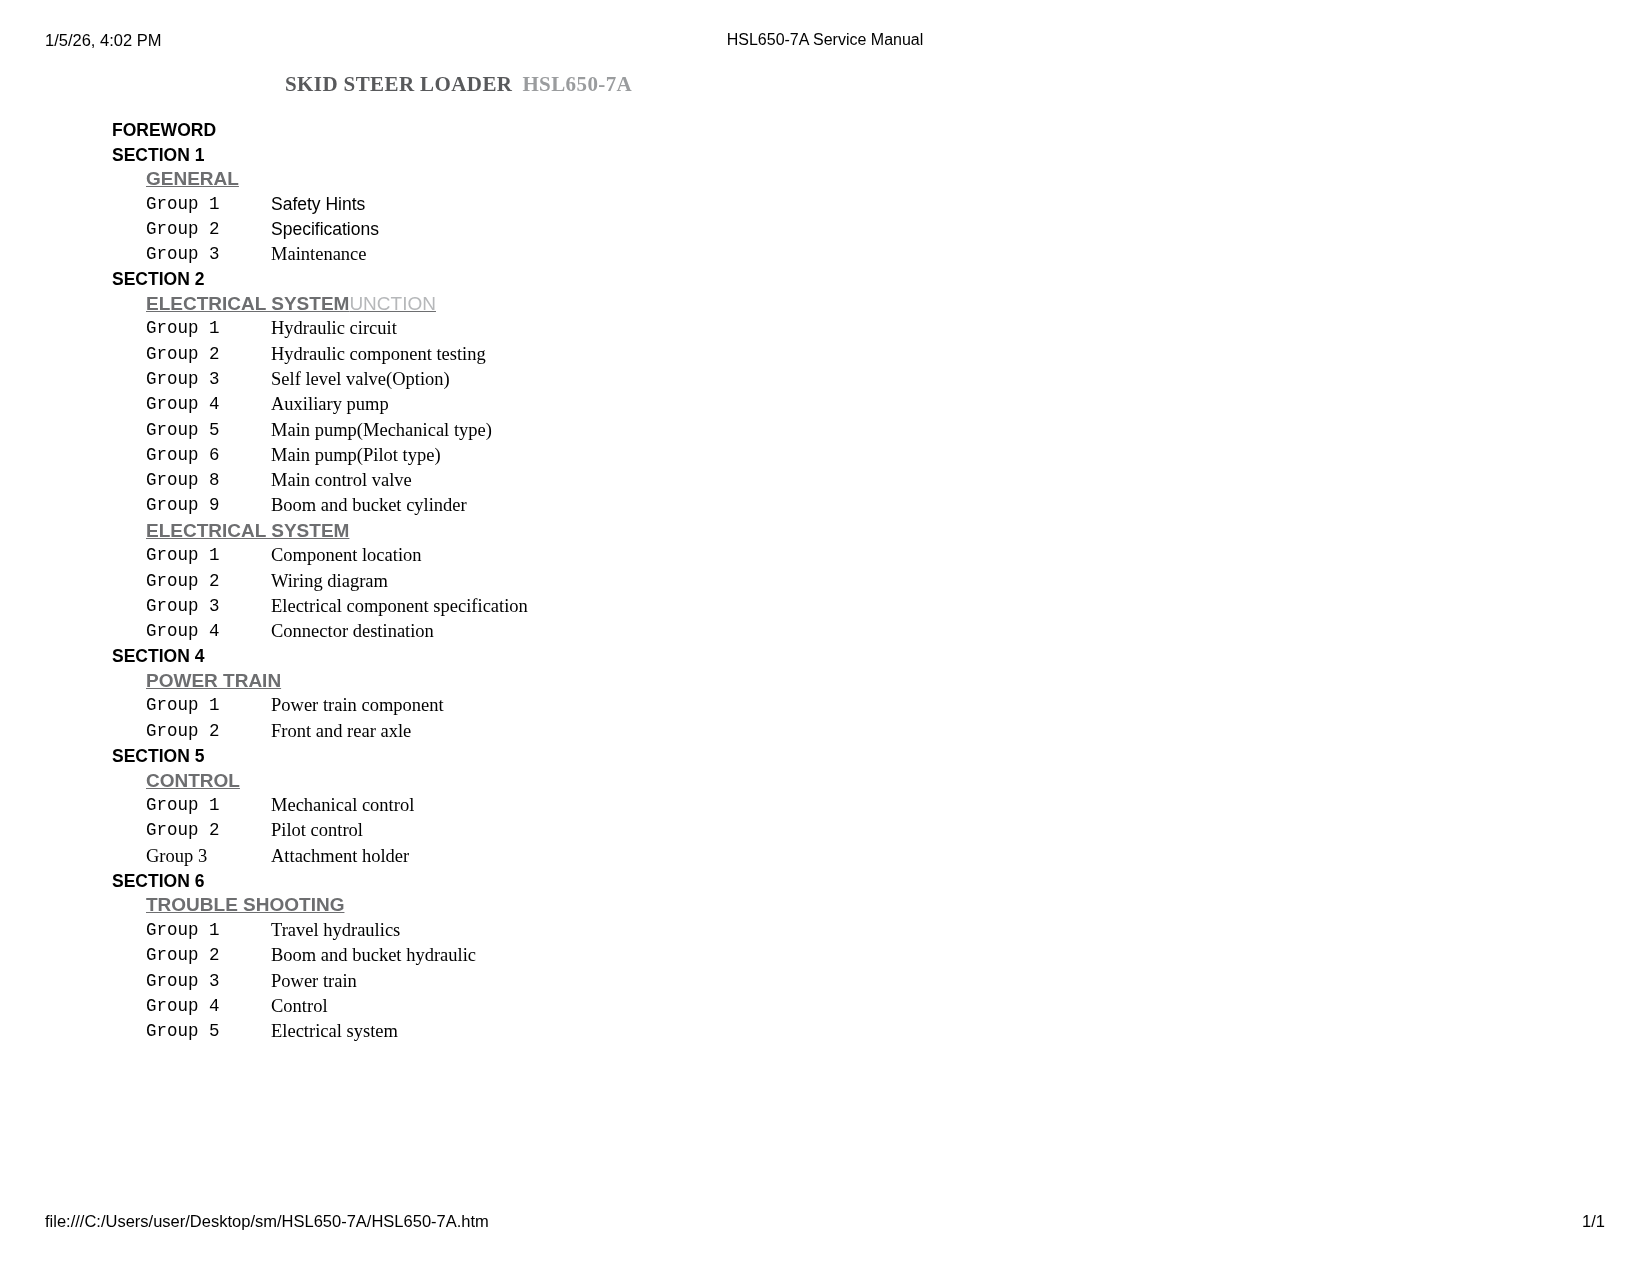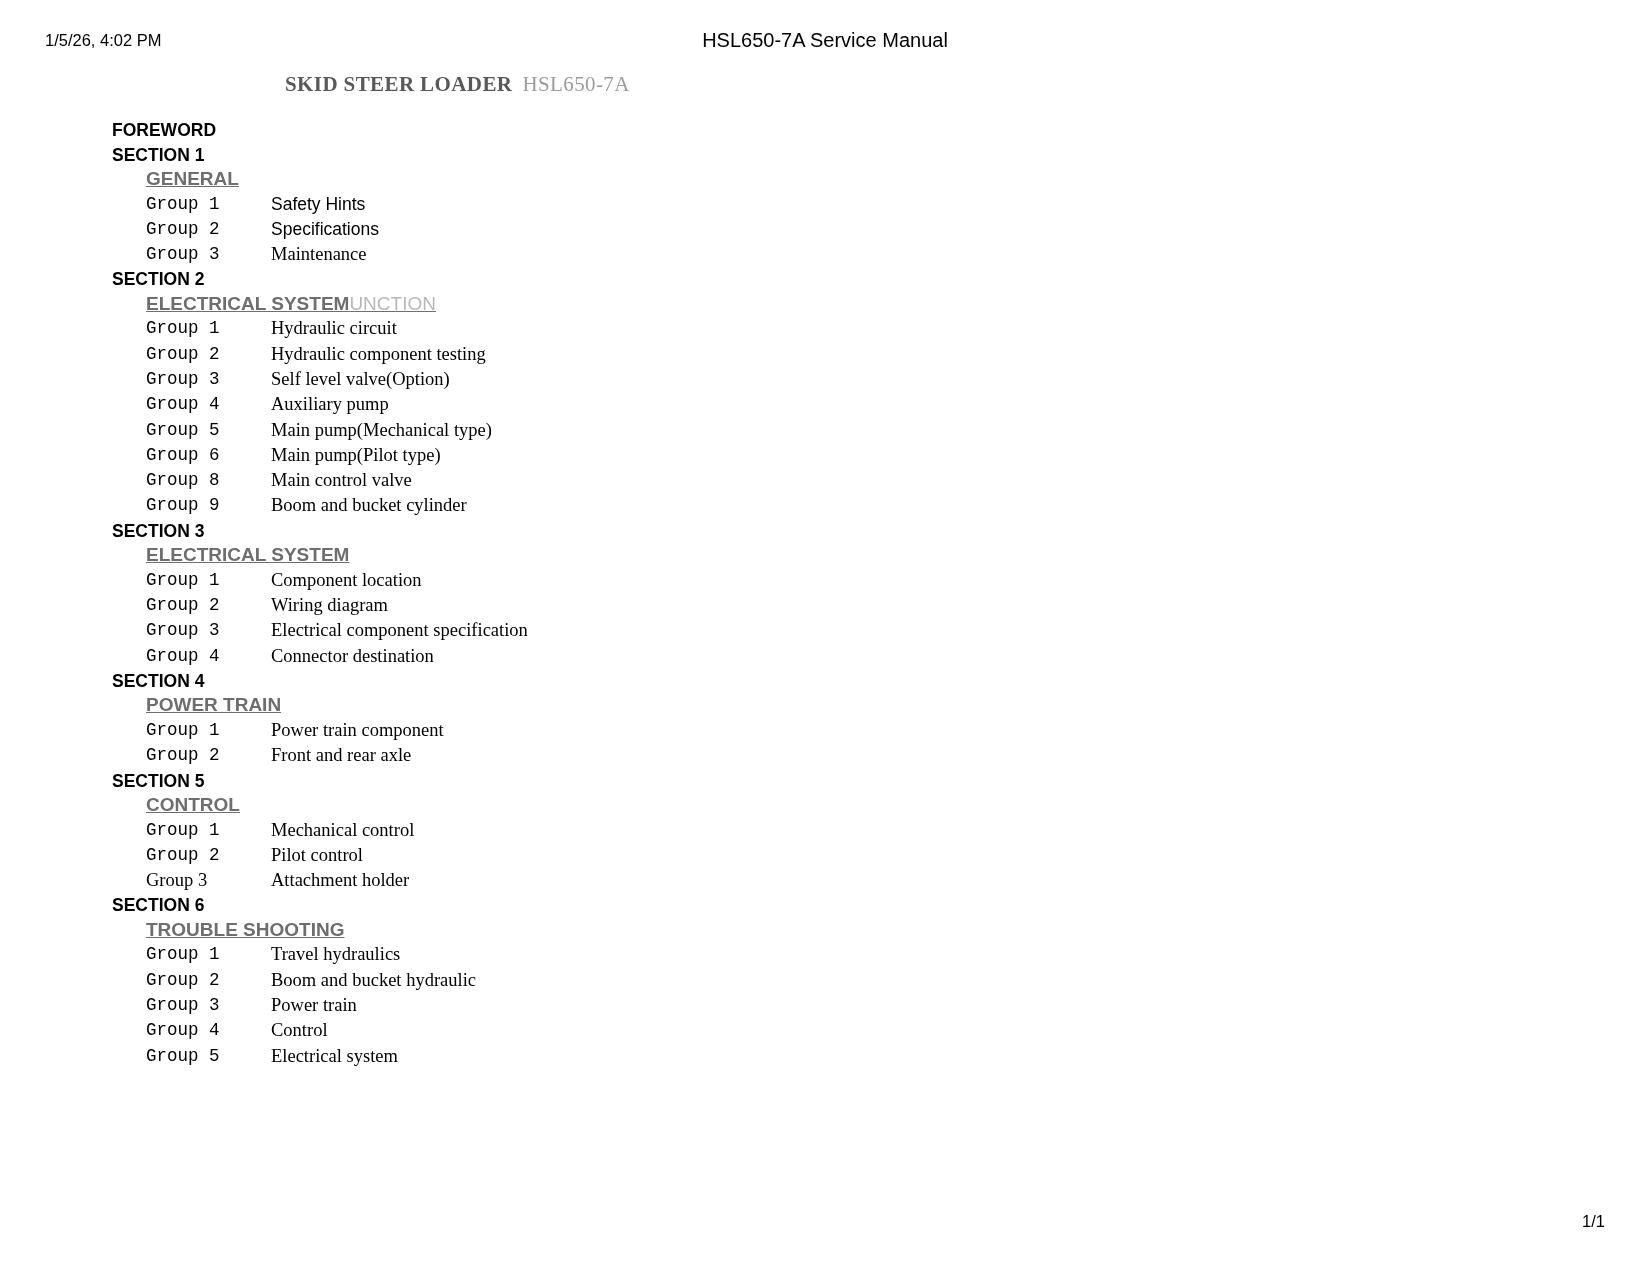--- a/index.html
+++ b/index.html
@@ -33,21 +33,21 @@
     line-height: 24px;
     color: #000;
     white-space: nowrap;
   }
   .print-header .hdr-center {
     position: absolute;
     left: 0;
     top: 0;
     width: 1650px;
     text-align: center;
-    font-size: 20px;
+    font-size: 16px;
     line-height: 24px;
     color: #000;
     white-space: nowrap;
   }
 
   
   .print-footer {
     position: absolute;
     bottom: 42px;
     left: 0;
@@ -86,21 +86,21 @@
     font-family: "Liberation Serif", serif;
     font-weight: bold;
     font-size: 21px;
     line-height: 28px;
     color: #58595b;
     letter-spacing: 0.4px;
     white-space: nowrap;
   }
   .doc-title .model {
     color: #9a9c9e;
-    font-weight: normal;
+    font-weight: bold;
     padding-left: 10px;
   }
 
   .toc {
     padding-left: 112px;
   }
 
   
   .section-label {
     font-family: "Liberation Sans", sans-serif;
@@ -226,21 +226,20 @@
         <div class="group-row">
           <span class="group-no">Group 8</span>
           <span class="group-desc">Main control valve</span>
         </div>
         <div class="group-row">
           <span class="group-no">Group 9</span>
           <span class="group-desc">Boom and bucket cylinder</span>
         </div>
       </div>
       <div class="block">
-        <div class="section-label">SECTION 3</div>
         <div class="section-name"><span>ELECTRICAL SYSTEM</span></div>
         <div class="group-row">
           <span class="group-no">Group 1</span>
           <span class="group-desc">Component location</span>
         </div>
         <div class="group-row">
           <span class="group-no">Group 2</span>
           <span class="group-desc">Wiring diagram</span>
         </div>
         <div class="group-row">
@@ -302,14 +301,15 @@
         <div class="group-row">
           <span class="group-no">Group 5</span>
           <span class="group-desc">Electrical system</span>
         </div>
       </div>
     </div>
 
 </div>
 
 <div class="print-footer">
+  <div class="ftr-left">file:///C:/Users/user/Desktop/sm/HSL650-7A/HSL650-7A.htm</div>
   <div class="ftr-right">1/1</div>
 </div>
 
 </body></html>

